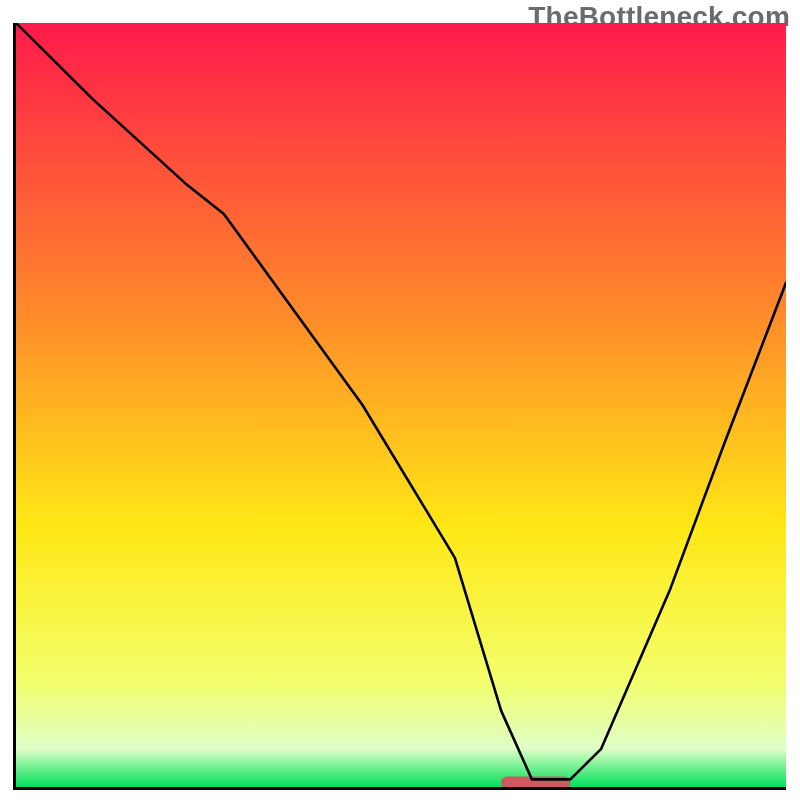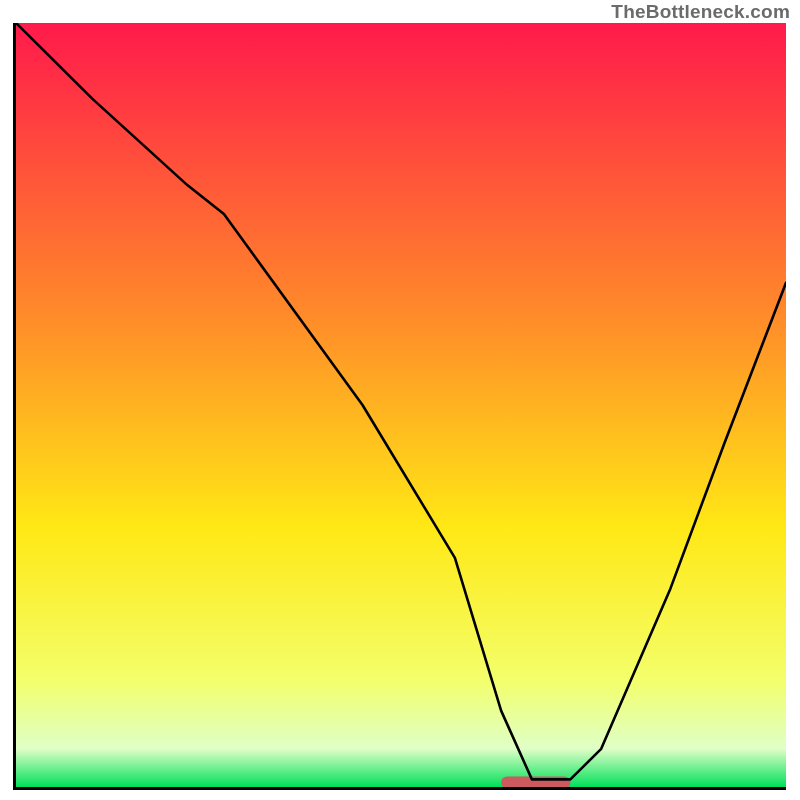--- a/index.html
+++ b/index.html
@@ -26,21 +26,21 @@
     left: 16px;
     top: 23px;
     width: 770px;
     height: 764px;
   }
   .watermark {
     position: absolute;
     top: 1px;
     right: 10px;
     color: #6b6b6b;
-    font-size: 19px;
+    font-size: 28px;
     font-weight: 600;
     letter-spacing: 0.2px;
   }
 </style>
 </head>
 <body>
 
 <div class="watermark">TheBottleneck.com</div>
 
 <svg class="plot" viewBox="0 0 770 764" preserveAspectRatio="none">

